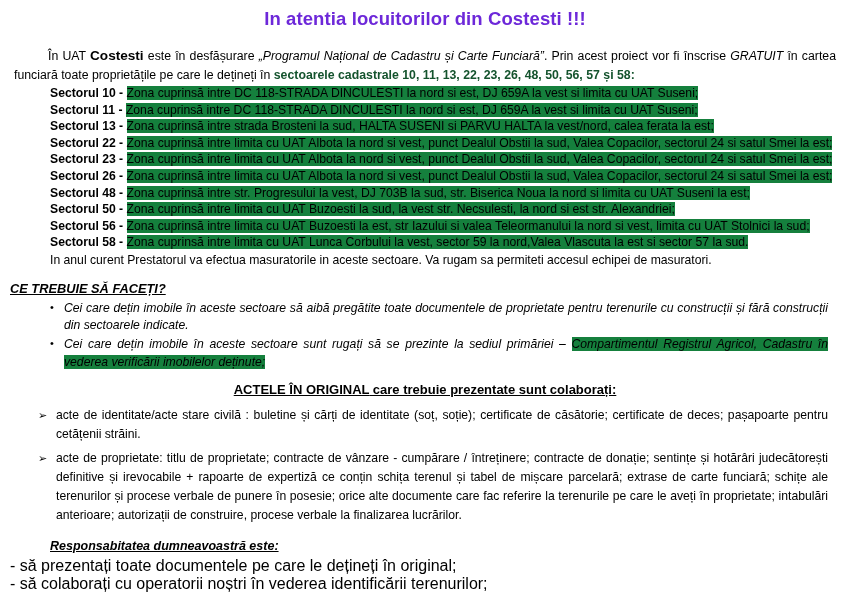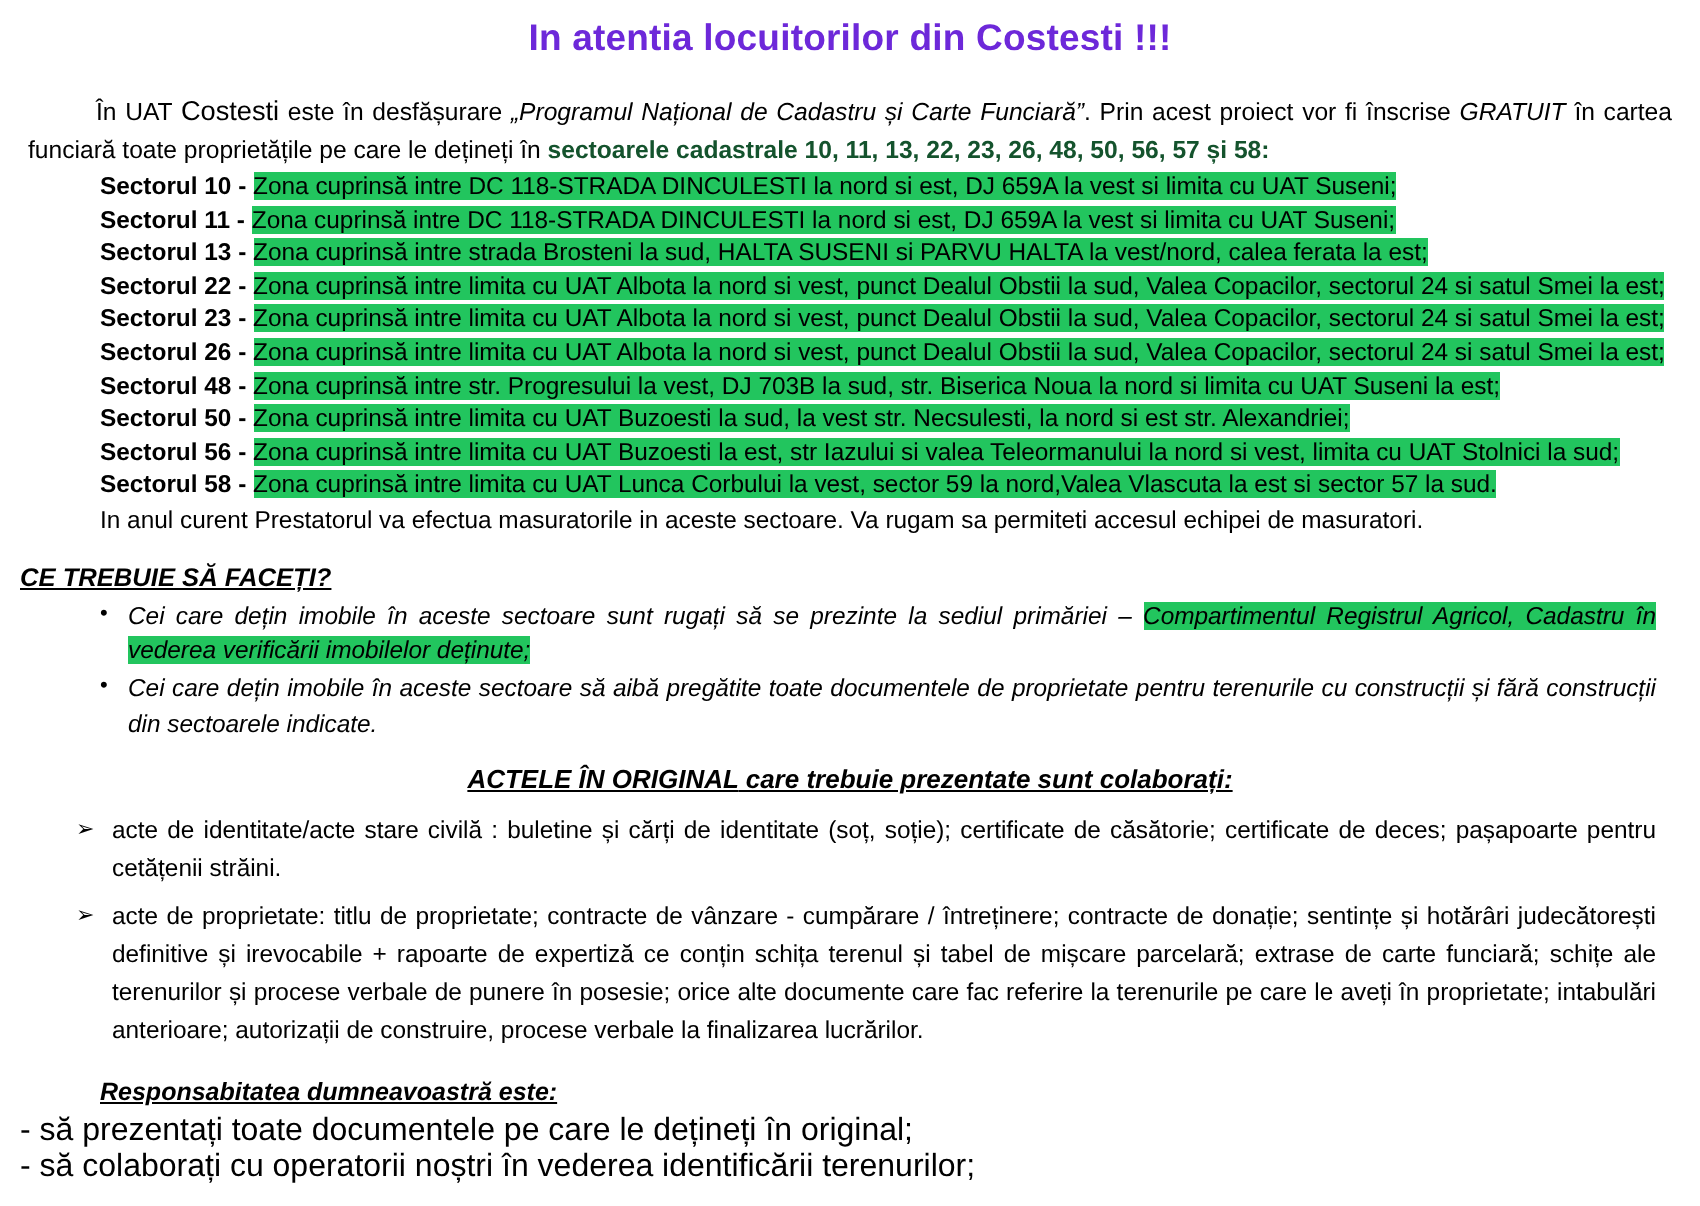--- a/index.html
+++ b/index.html
@@ -38,37 +38,37 @@
   .intro {
     font-size: 12.3px;
     line-height: 18.5px;
     margin: 17px 0 0 0;
     text-align: justify;
     padding: 0 4px 0 4px;
   }
   .intro .indent { display: inline-block; width: 34px; }
   .i { font-style: italic; }
   .red-bold { color: #14532d; font-weight: bold; }
-  .big-name { font-weight: normal; font-size: 13.6px; }
+  .big-name { font-weight: bold; font-size: 13.6px; }
 
   
   .sector-list {
     margin: 1px 0 0 0;
     padding: 0;
     list-style: none;
   }
   .sector-line {
     font-size: 12.2px;
     line-height: 16.6px;
     padding-left: 40px;
     white-space: nowrap;
   }
   .sector-label { font-weight: bold; }
   .hl {
-    background: #22c55e;
+    background: #15803d;
     box-decoration-break: clone;
     -webkit-box-decoration-break: clone;
   }
 
   .closing-note {
     font-size: 12.2px;
     line-height: 17px;
     padding-left: 40px;
     margin-top: 1px;
   }
@@ -80,21 +80,20 @@
     font-size: 12.8px;
     text-decoration: underline;
     margin: 12px 0 4px 0;
   }
   .section-heading-2 {
     text-align: center;
     font-size: 13px;
     margin: 11px 0 9px 0;
   }
   .section-heading-2 .u-bold-italic {
-    font-style: italic;
     font-weight: bold;
     text-decoration: underline;
   }
 
   
   ul.bullets {
     margin: 0;
     padding: 0 12px 0 40px;
     list-style: none;
   }
@@ -206,22 +205,22 @@
       <span class="sector-label">Sectorul 58 -</span>
       <span class="hl">Zona cuprinsă intre limita cu UAT Lunca Corbului la vest, sector 59 la nord,Valea Vlascuta la est si sector 57 la sud.</span>
     </div>
   </div>
 
   <div class="closing-note">In anul curent Prestatorul va efectua masuratorile in aceste sectoare. Va rugam sa permiteti accesul echipei de masuratori.</div>
 
   <div class="section-heading">CE TREBUIE SĂ FACEȚI?</div>
 
   <ul class="bullets">
+    <li><span>Cei care dețin imobile în aceste sectoare să aibă pregătite toate documentele de proprietate pentru terenurile cu construcții și fără construcții din sectoarele indicate.</span></li>
     <li><span>Cei care dețin imobile în aceste sectoare sunt rugați să se prezinte la sediul primăriei – </span><span class="hl">Compartimentul Registrul Agricol, Cadastru în vederea verificării imobilelor deținute;</span></li>
-    <li><span>Cei care dețin imobile în aceste sectoare să aibă pregătite toate documentele de proprietate pentru terenurile cu construcții și fără construcții din sectoarele indicate.</span></li>
   </ul>
 
   <div class="section-heading-2">
     <span class="u-bold-italic">ACTELE ÎN ORIGINAL</span><span class="u-bold-italic"> care trebuie prezentate sunt colaborați:</span>
   </div>
 
   <ul class="arrows">
     <li><span class="u">acte de identitate/acte stare civilă</span><span> : buletine și cărți de identitate (soț, soție); certificate de căsătorie; certificate de deces; pașapoarte pentru cetățenii străini.</span></li>
     <li><span class="u">acte de proprietate</span><span>: titlu de proprietate; contracte de vânzare - cumpărare / întreținere; contracte de donație; sentințe și hotărâri judecătorești definitive și irevocabile + rapoarte de expertiză ce conțin schița terenul și tabel de mișcare parcelară; extrase de carte funciară; schițe ale terenurilor și procese verbale de punere în posesie; orice alte documente care fac referire la terenurile pe care le aveți în proprietate; intabulări anterioare; autorizații de construire, procese verbale la finalizarea lucrărilor.</span></li>
   </ul>

